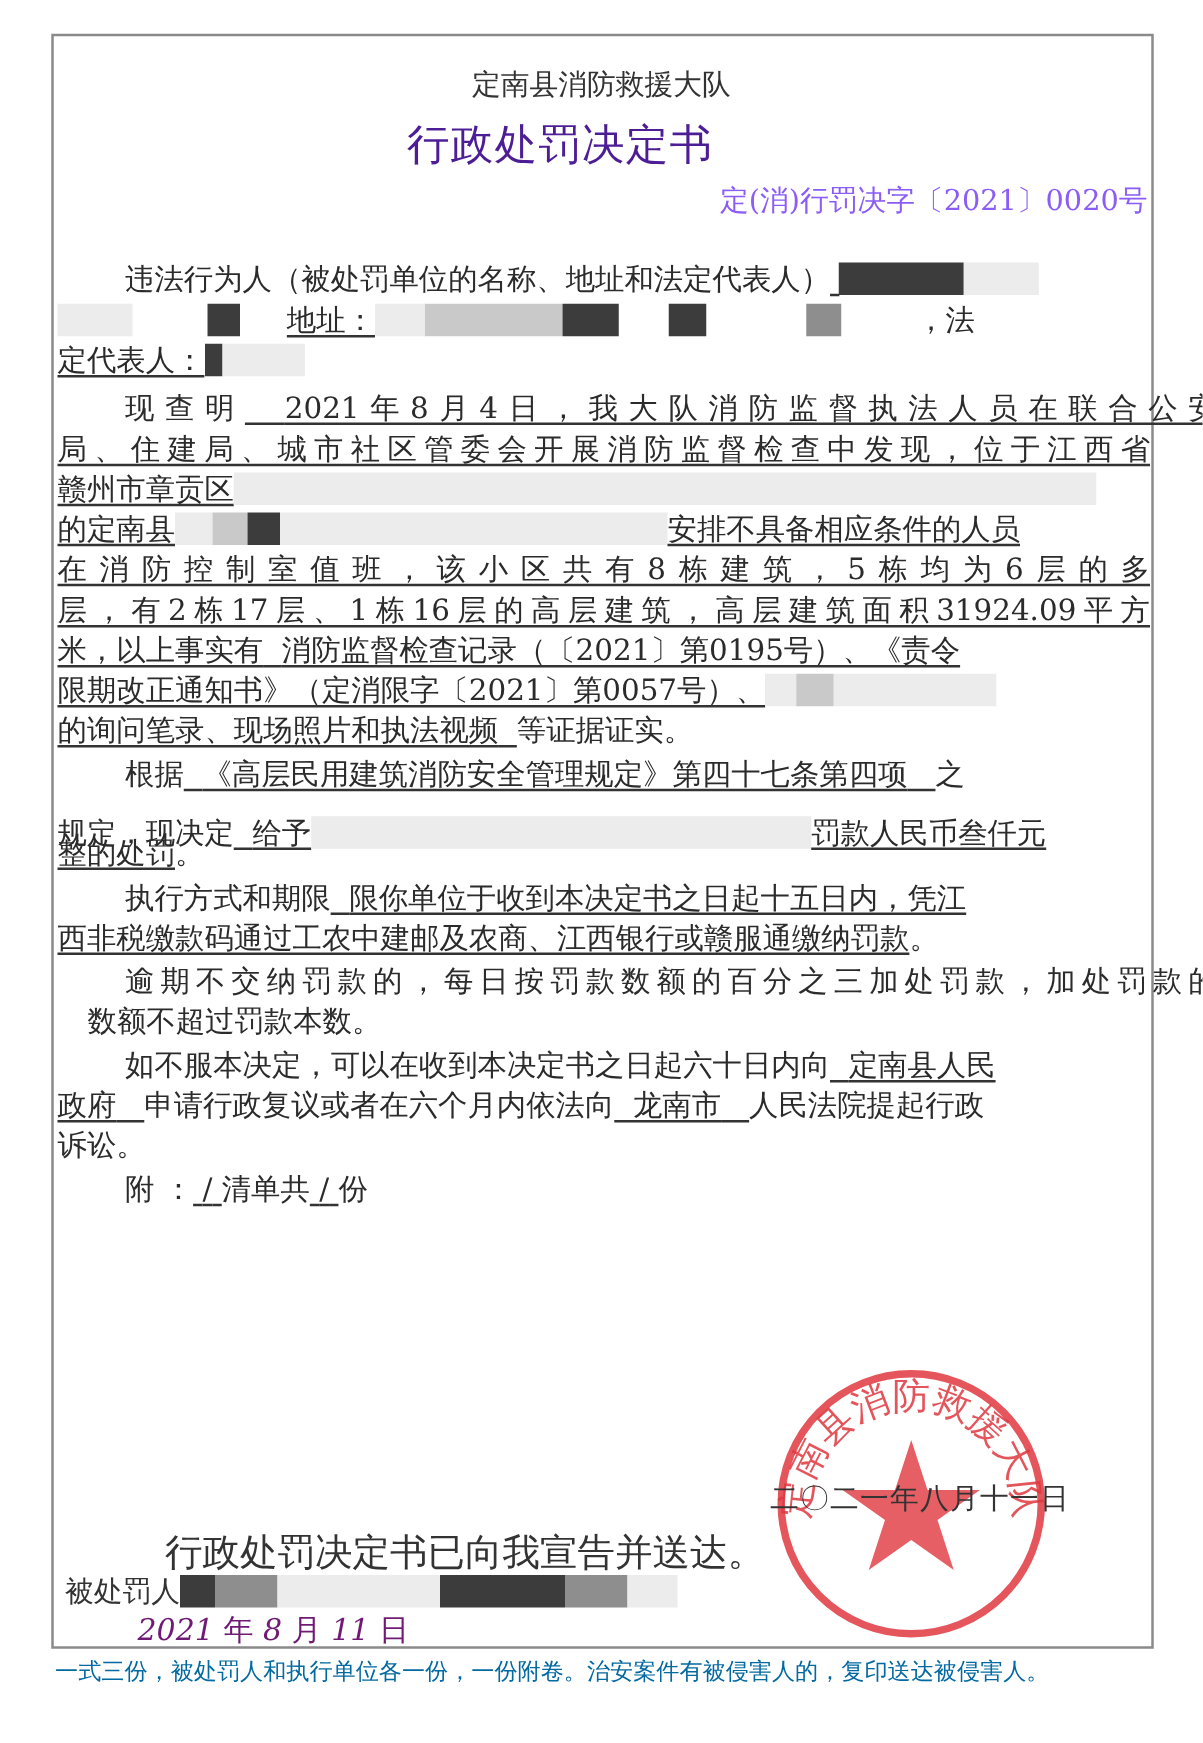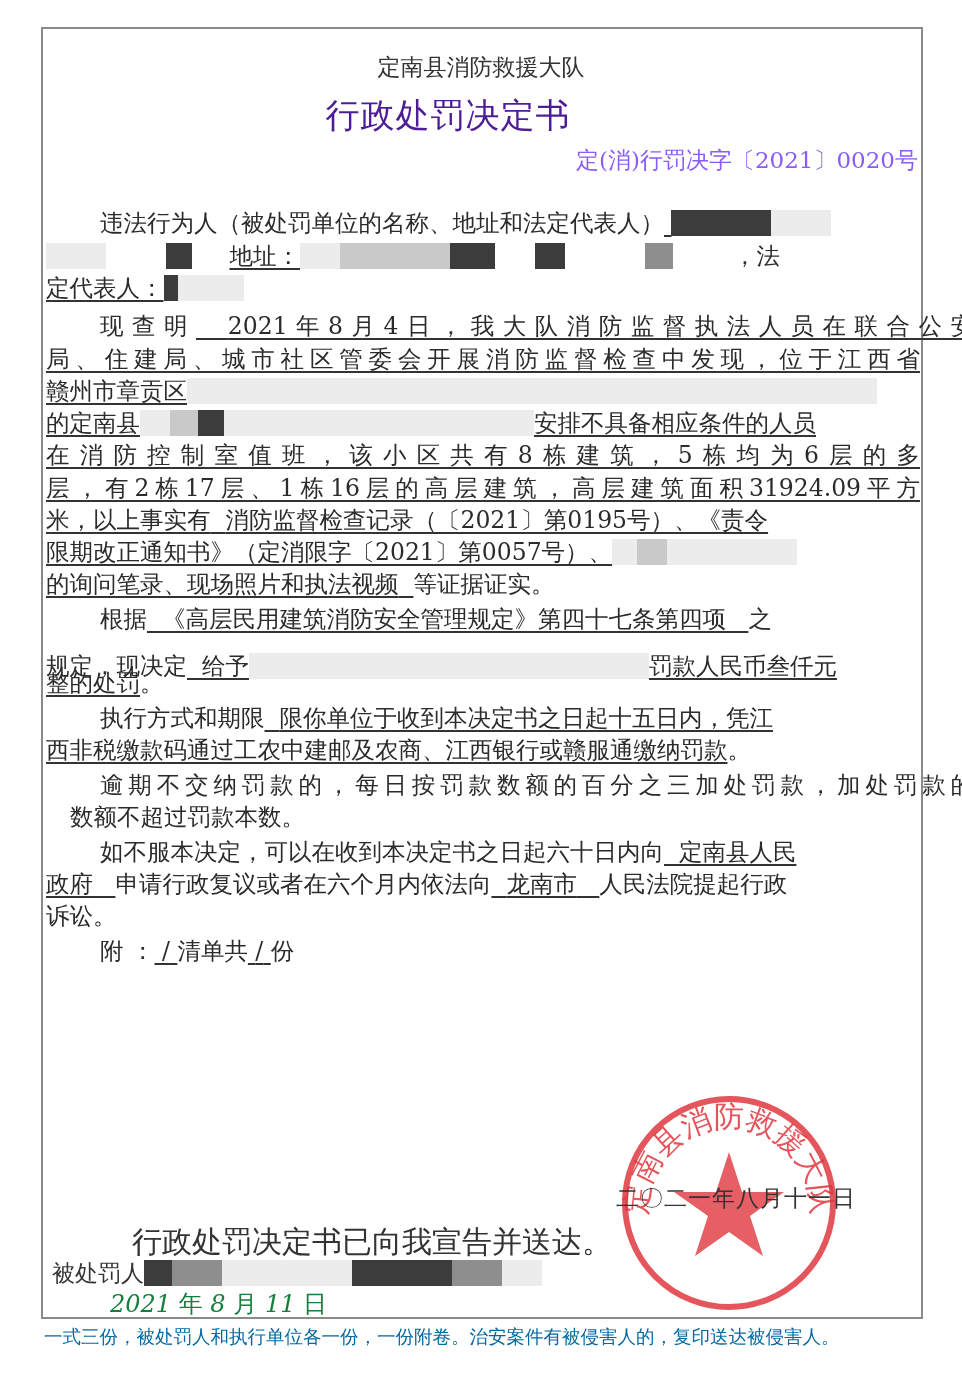--- a/index.html
+++ b/index.html
@@ -17,21 +17,21 @@
   .jf { text-align: justify; text-align-last: justify; }
   .redact { display: inline-block; height: 26px; vertical-align: -5px; }
   .r-dark { background: #3c3c3c; }
   .r-mid { background: #8e8e8e; }
   .r-light { background: #c9c9c9; }
   .r-faint { background: #ececec; }
   .stamp { position: absolute; left: 614px; top: 1092px; width: 230px; height: 222px; }
   .date-sign { left: 616px; top: 1183px; font-size: 23px; color: #333; letter-spacing: 1px; }
   .served { left: 104px; top: 1222px; font-size: 30px; color: #333; margin-left: 28px; }
   .penalized { left: 52px; top: 1258px; font-size: 23px; color: #333; }
-  .handdate { left: 110px; top: 1288px; font-size: 24px; color: #15803d; font-style: italic; }
+  .handdate { left: 110px; top: 1288px; font-size: 24px; color: #701a75; font-style: italic; }
   .footnote { left: 44px; top: 1324px; font-size: 18.5px; color: #0369a1; }
 </style>
 </head>
 <body>
 
 <div class="frame"></div>
 
 <div class="abs org">定南县消防救援大队</div>
 <div class="abs title">行政处罚决定书</div>
 <div class="abs docno">定(消)行罚决字〔2021〕0020号</div>

